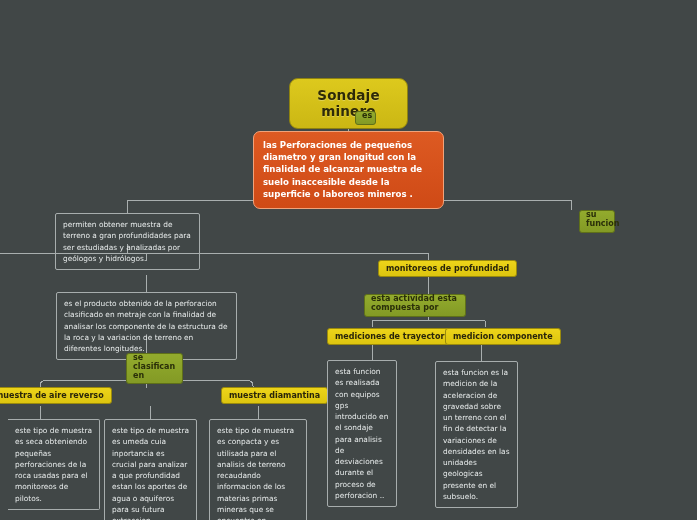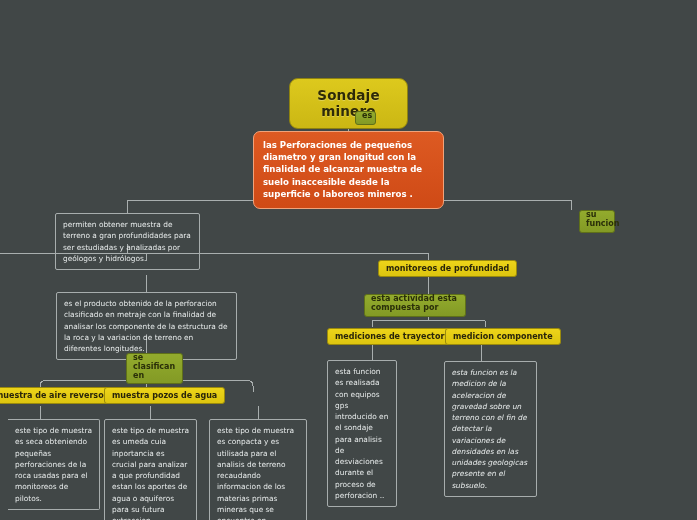--- a/index.html
+++ b/index.html
@@ -175,24 +175,24 @@
   </div>
 
   <div class="node olive" style="left:118px; top:353px; width:57px;margin-left:8px;">
     <span>se clasifican en</span>
   </div>
 
   <div class="node yellow" style="left:-13px; top:387px;">
     <span>muestra de aire reverso</span>
   </div>
 
-  <div class="node yellow" style="left:104px; top:387px;">
-    <span>muestra pozos de agua</span>
-  </div>
-
+
+  <div class="node yellow" style="left:221px; top:387px;">
+    <span>muestra diamantina</span>
+  </div>
 
   <div class="node note clipped-left" style="left:0px; top:419px; width:92px;">
     <span>este tipo de muestra es seca obteniendo pequeñas perforaciones de la roca usadas para el monitoreos de pilotos.</span>
   </div>
 
   <div class="node note" style="left:104px; top:419px; width:93px;">
     <span>este tipo de muestra es umeda cuia inportancia es crucial para analizar a que profundidad estan los aportes de agua o aquiferos para su futura extraccion.</span>
   </div>
 
   <div class="node note" style="left:209px; top:419px; width:98px;">
@@ -212,17 +212,17 @@
   </div>
 
   <div class="node yellow" style="left:445px; top:328px;">
     <span>medicion componente</span>
   </div>
 
   <div class="node note" style="left:327px; top:360px; width:70px;">
     <span>esta funcion es realisada con equipos gps introducido  en el sondaje para analisis de desviaciones durante el proceso de perforacion ..</span>
   </div>
 
-  <div class="node note" style="left:444px; top:361px; width:93px;font-style:italic;">
+  <div class="node note" style="left:435px; top:361px; width:83px;">
     <span>esta funcion es la medicion de la aceleracion de gravedad sobre un terreno con el fin de detectar la variaciones de densidades en las unidades geologicas presente en el subsuelo.</span>
   </div>
 
 </div>
 
 </body></html>

